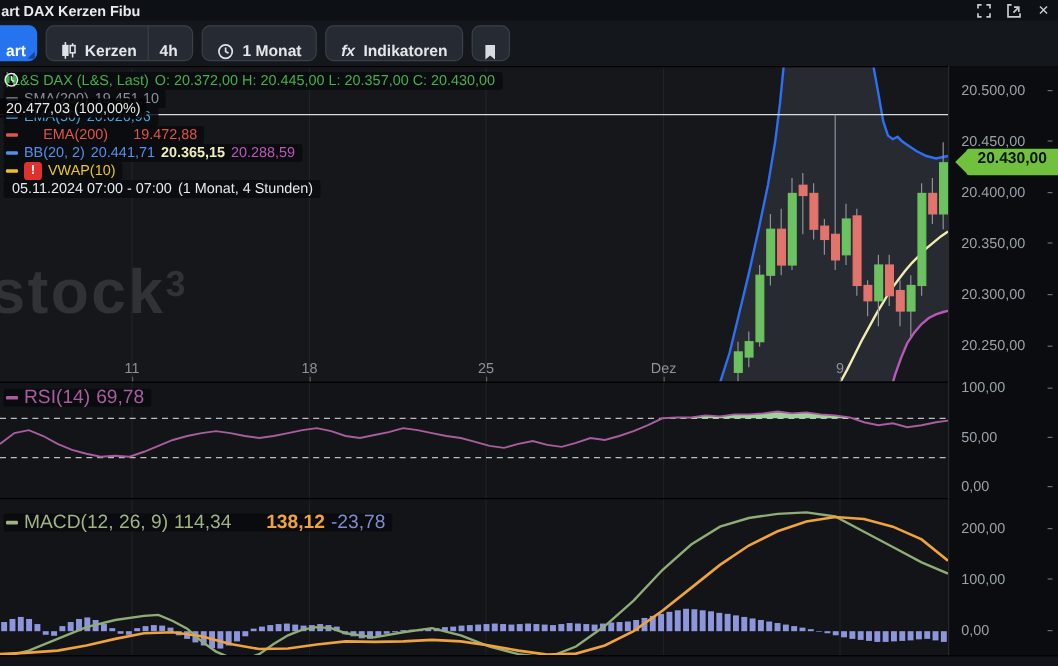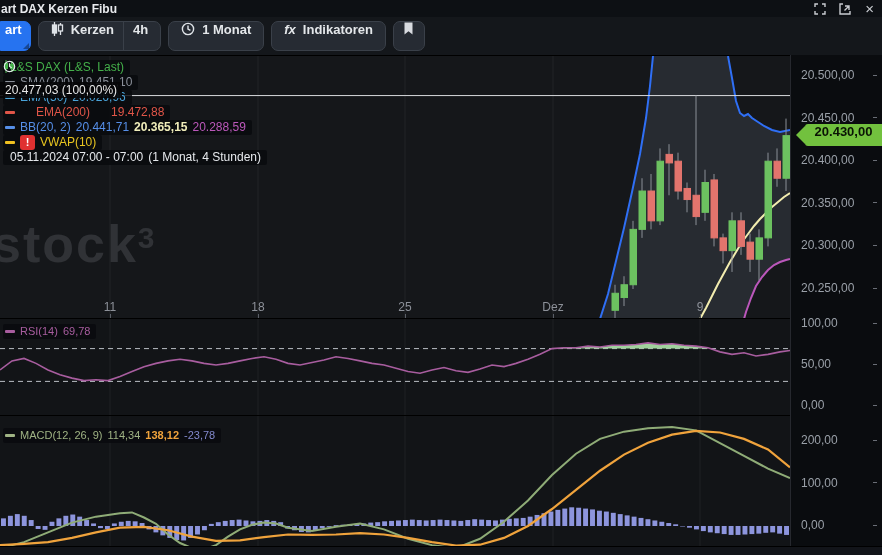--- a/index.html
+++ b/index.html
@@ -14,21 +14,21 @@
   .titlebar .title { color:#e8eaed; font-size:12px; font-weight:bold; padding-left:1px; white-space:nowrap; }
   .win-icons { margin-left:auto; display:flex; align-items:center; gap:13px; padding-right:8px; }
   .win-icons svg { display:block; }
   .close-x { color:#c9ccd1; font-size:15px; line-height:12px; cursor:default; }
 
   
   .toolbar { position:absolute; top:17px; left:0; width:882px; height:38px;
     background:#14171b; display:flex; align-items:center; gap:7px; z-index:19; }
   .tbtn { position:relative; height:30px; background:#262b33; border:1px solid #3a4049;
     border-radius:7px; color:#e4e7ea; font-size:13px; font-weight:bold;
-    display:inline-flex; align-items:flex-start; gap:7px; padding:0 12px; cursor:pointer; white-space:nowrap; }
+    display:inline-flex; align-items:flex-end; gap:7px; padding:0 12px; cursor:pointer; white-space:nowrap; }
   .tbtn svg { display:block; }
   .tbtn.blue { background:#2673f0; border-color:#2673f0; color:#fff; }
   .chart-btn { border-top-left-radius:0; border-bottom-left-radius:0; padding:0 8px 0 4px; }
   .fold::after { content:""; position:absolute; right:1px; bottom:1px;
     border-left:6px solid transparent; border-bottom:6px solid rgba(0,0,0,0.38); }
   .group .divider { width:1px; height:28px; background:#3a4049; margin:0 2px; }
   .tb-right { margin-left:auto; display:flex; align-items:center; gap:7px; padding-right:10px; }
   .icon-btn { width:32px; padding:0; justify-content:center; }
   .fx { font-style:italic; font-weight:bold; font-size:13px; color:#e4e7ea; }
   .gear-glyph { font-size:16px; color:#dfe3e8; line-height:16px; }
@@ -52,24 +52,24 @@
     padding:0 6px 0 2px; border-radius:2px; width:max-content; height:15px; margin-bottom:0; line-height:15px; }
   .dash { display:inline-block; width:10px; height:3px; border-radius:1px; flex:0 0 auto; }
   .c-inst { color:#44b04a; } .c-sma { color:#8b909a; } .c-e50 { color:#4aa3d8; }
   .c-e200 { color:#e05548;margin-left:16px; } .c-bbu { color:#568fe8; }
   .c-bbm { color:#f0edba; font-weight:bold; } .c-bbl { color:#bb58ba; }
   .c-vwap { color:#e8c520; } .c-time { color:#e5e8ec; }
   .warn { width:15px; height:15px; background:#e03131; border-radius:3px; color:#fff;
     font-weight:bold; font-size:11px; display:inline-flex; align-items:center; justify-content:center; }
   .fib-chip { position:absolute; top:26px; left:0; z-index:6; background:rgba(5,6,8,0.9);
     color:#e8e8e8; font-size:12px; padding:1px 5px; width:max-content; }
-  .sub-legend { position:absolute; top:5px; left:3px; z-index:5; font-size:11px;text-align:right; }
+  .sub-legend { position:absolute; top:5px; left:3px; z-index:5; font-size:16px;text-align:right; }
   #macd-pane .sub-legend { top:12px; }
   .c-rsi { color:#a85d9f; } .c-macd { color:#9fb384; }
-  .c-sig { color:#f0a33c; font-weight:bold; } .c-hist { color:#8289cc; }
+  .c-sig { color:#f0a33c; font-weight:bold;margin-left:24px; } .c-hist { color:#8289cc; }
 
   
   .x-label { position:absolute; top:244px; color:#8d9199; font-size:12px; transform:translateX(-50%); z-index:2; }
   .x-tick { position:absolute; top:258px; width:1px; height:5px; background:#5a5e66; z-index:2; }
 
   
   #axis-col { position:absolute; top:55px; left:790px; width:92px; height:491px;
     background:#0a0c0f; border-left:1px solid #26282e; z-index:10; }
   .axis-label { position:absolute; left:0; right:0; padding:0 5px 0 10px; height:16px;
     display:flex; align-items:center; justify-content:space-between;
@@ -204,20 +204,21 @@
       <div class="lrow">
         <span>
           <svg width="12" height="13" viewBox="0 0 12 13">
               <path d="M3 0v13" stroke="#44b04a"></path>
               <rect x="1" y="3" width="4" height="6" fill="#44b04a"></rect>
               <path d="M9 1v11" stroke="#44b04a"></path>
               <rect x="7" y="4" width="4" height="5" fill="#44b04a"></rect>
             </svg>
         </span>
         <span class="c-inst">L&amp;S DAX (L&amp;S, Last)</span>
+        <span class="c-inst">O: 20.372,00  H: 20.445,00  L: 20.357,00  C: 20.430,00</span>
       </div>
       <div class="lrow">
         <span class="dash" style="background:#8b909a"></span>
         <span class="c-sma">SMA(200)</span>
         <span class="c-sma">19.451,10</span>
       </div>
       <div class="lrow">
         <span class="dash" style="background:#4aa3d8"></span>
         <span class="c-e50">EMA(50)</span>
         <span class="c-e50">20.026,96</span>

